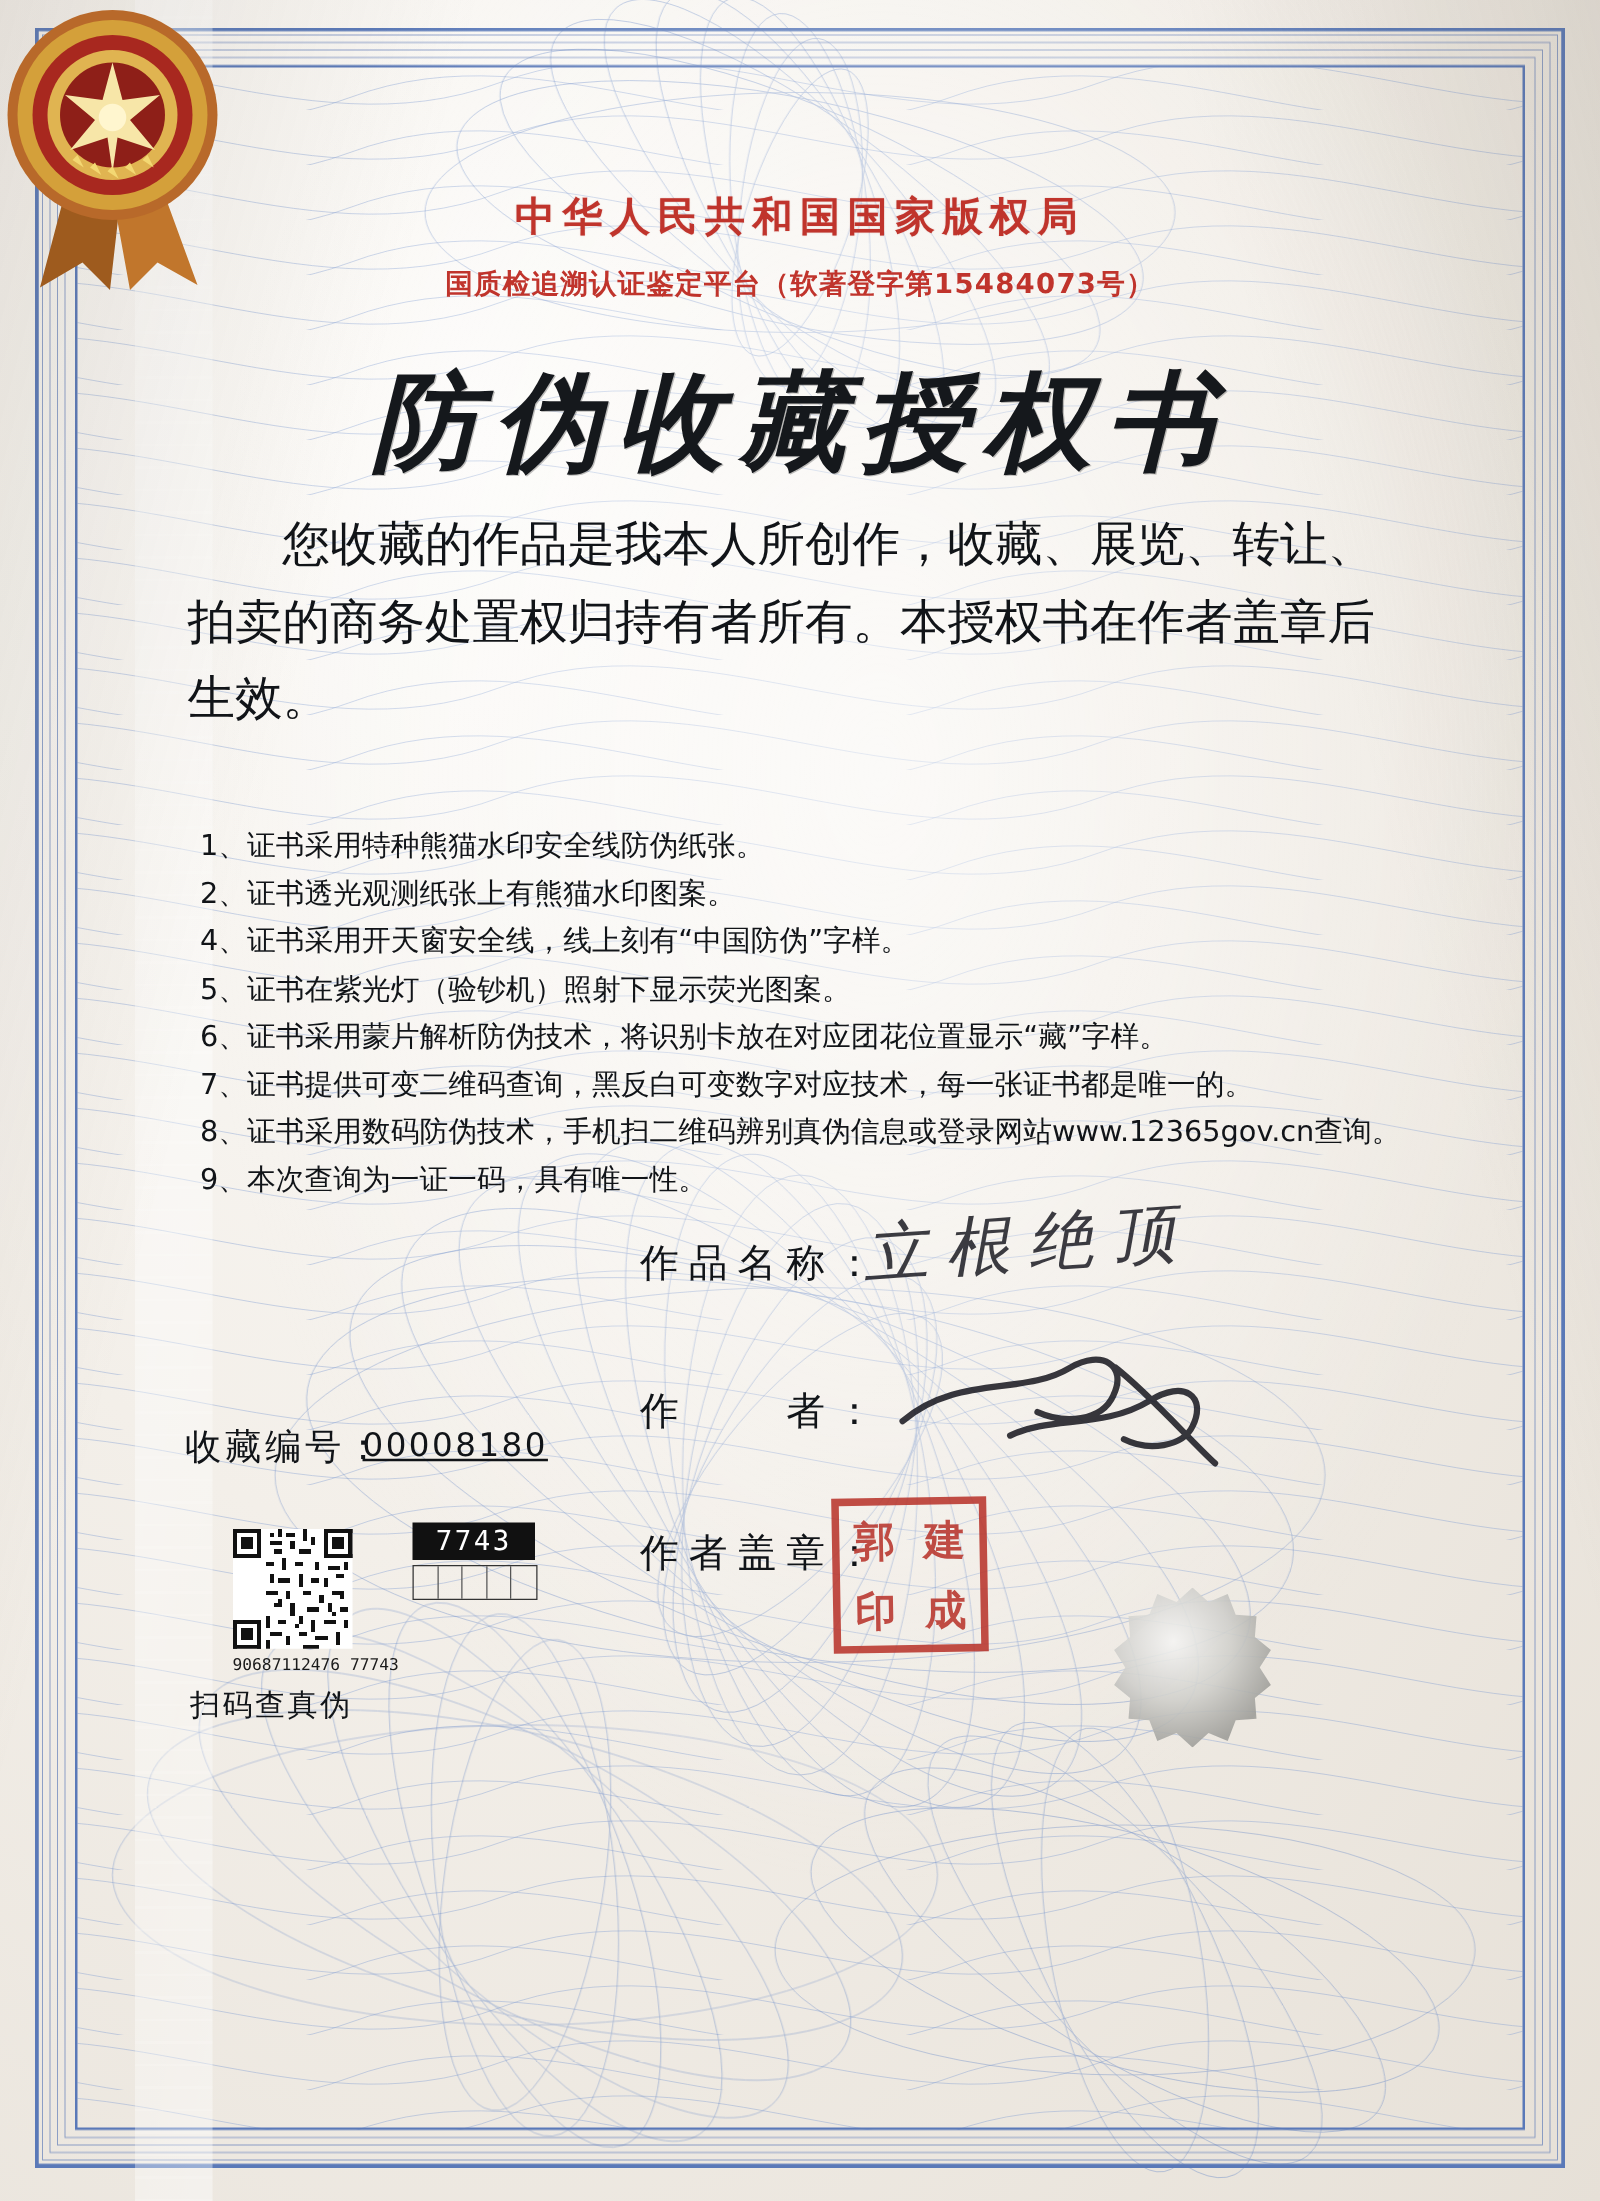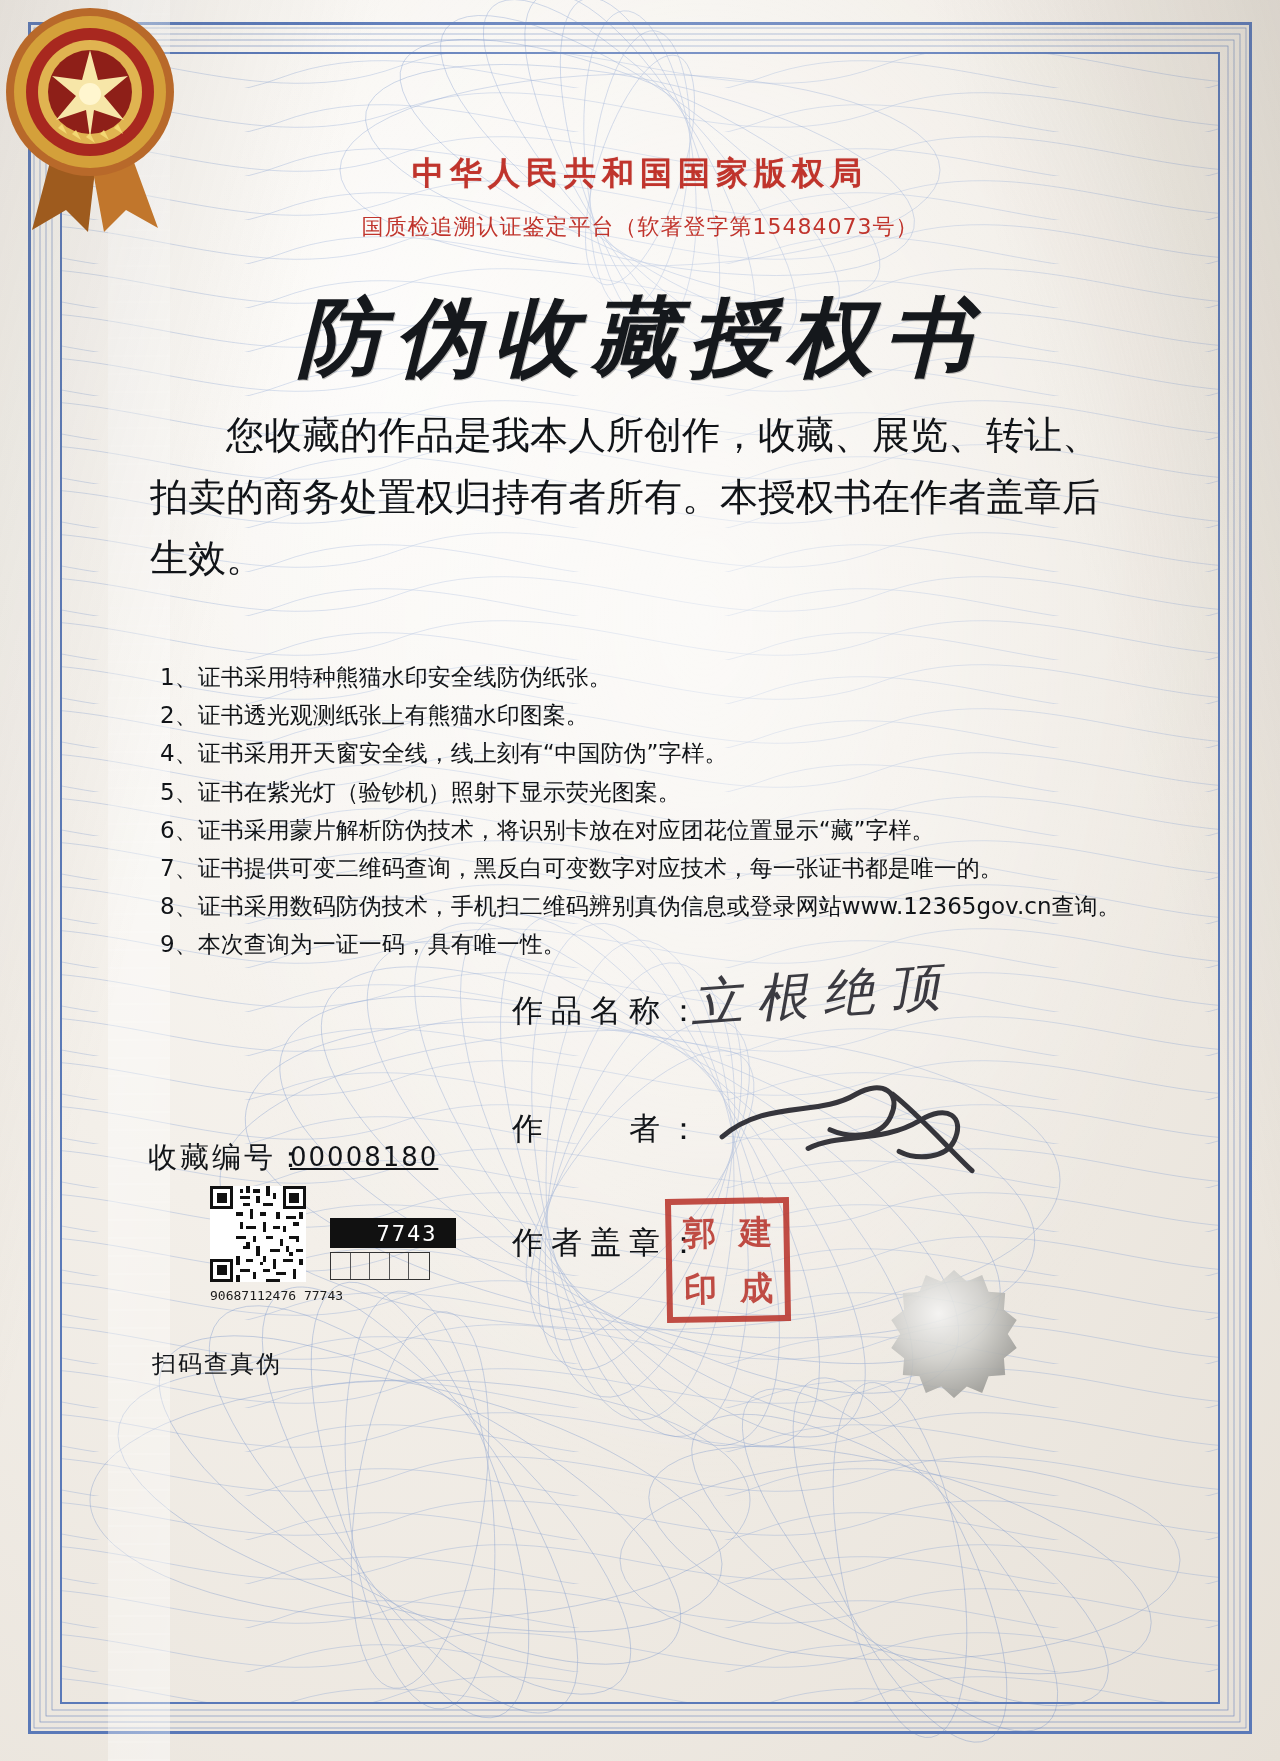--- a/index.html
+++ b/index.html
@@ -80,21 +80,21 @@
 
   #org-title{
     position:absolute;top:152px;left:0;width:1280px;text-align:center;
     font-family:Liberation Serif, serif;
     font-weight:bold;font-size:32px;letter-spacing:6px;
     color:#c0342c;
     text-shadow:0 0 1px rgba(160,40,30,.4);
   }
   #org-sub{
     position:absolute;top:212px;left:0;width:1280px;text-align:center;
-    font-weight:normal;font-size:22px;letter-spacing:1px;color:#c0342c;
+    font-weight:bold;font-size:22px;letter-spacing:1px;color:#c0342c;
   }
 
   #main-title{
     position:absolute;top:280px;left:0;width:1280px;text-align:center;
     font-family:"DejaVu Serif","Liberation Serif",serif;
     font-weight:bold;font-size:86px;letter-spacing:12px;
     color:#15181c;
     text-shadow:1px 1px 0 rgba(0,0,0,.25);
     font-style:italic;
   }
@@ -163,34 +163,34 @@
 
   
   #silver-foil{
     position:absolute;top:1270px;left:890px;width:128px;height:128px;
     background:radial-gradient(circle at 38% 34%, #f4f4f2 0%, #cfcfcb 40%, #9d9d99 75%, #bdbdb8 100%);
     clip-path:polygon(50% 0%,60% 9%,72% 4%,77% 17%,90% 18%,89% 31%,99% 39%,92% 50%,99% 61%,89% 69%,90% 82%,77% 83%,72% 96%,60% 91%,50% 100%,40% 91%,28% 96%,23% 83%,10% 82%,11% 69%,1% 61%,8% 50%,1% 39%,11% 31%,10% 18%,23% 17%,28% 4%,40% 9%);
     opacity:.9;
   }
 
   
-  #qr-block{position:absolute;top:1186px;left:186px;margin-left:24px;}
+  #qr-block{position:absolute;top:1223px;left:186px;}
   #qr-code{width:96px;height:96px;display:block;}
   #qr-number{
     margin-top:6px;font-size:13px;color:#1a1a1a;letter-spacing:0px;
     font-family:"DejaVu Sans Mono","Liberation Mono",monospace;
   }
   #scan-hint{
     position:absolute;top:1348px;left:152px;font-size:24px;color:#111418;letter-spacing:2px;
   }
   #code-box{
     position:absolute;top:1218px;left:330px;width:98px;height:30px;
     background:#111;color:#fff;font-size:22px;
     font-family:"DejaVu Sans Mono","Liberation Mono",monospace;
-    display:flex;align-items:center;justify-content:center;letter-spacing:2px;padding-left:28px;
+    display:flex;align-items:center;justify-content:center;letter-spacing:2px;
   }
   #code-grid{
     position:absolute;top:1252px;left:330px;width:98px;height:26px;
     border:1px solid #333;
     display:grid;grid-template-columns:repeat(5,1fr);
   }
   #code-grid i{border-right:1px solid #555;display:block;}
   #code-grid i:last-child{border-right:none;}
 </style>
 </head>

